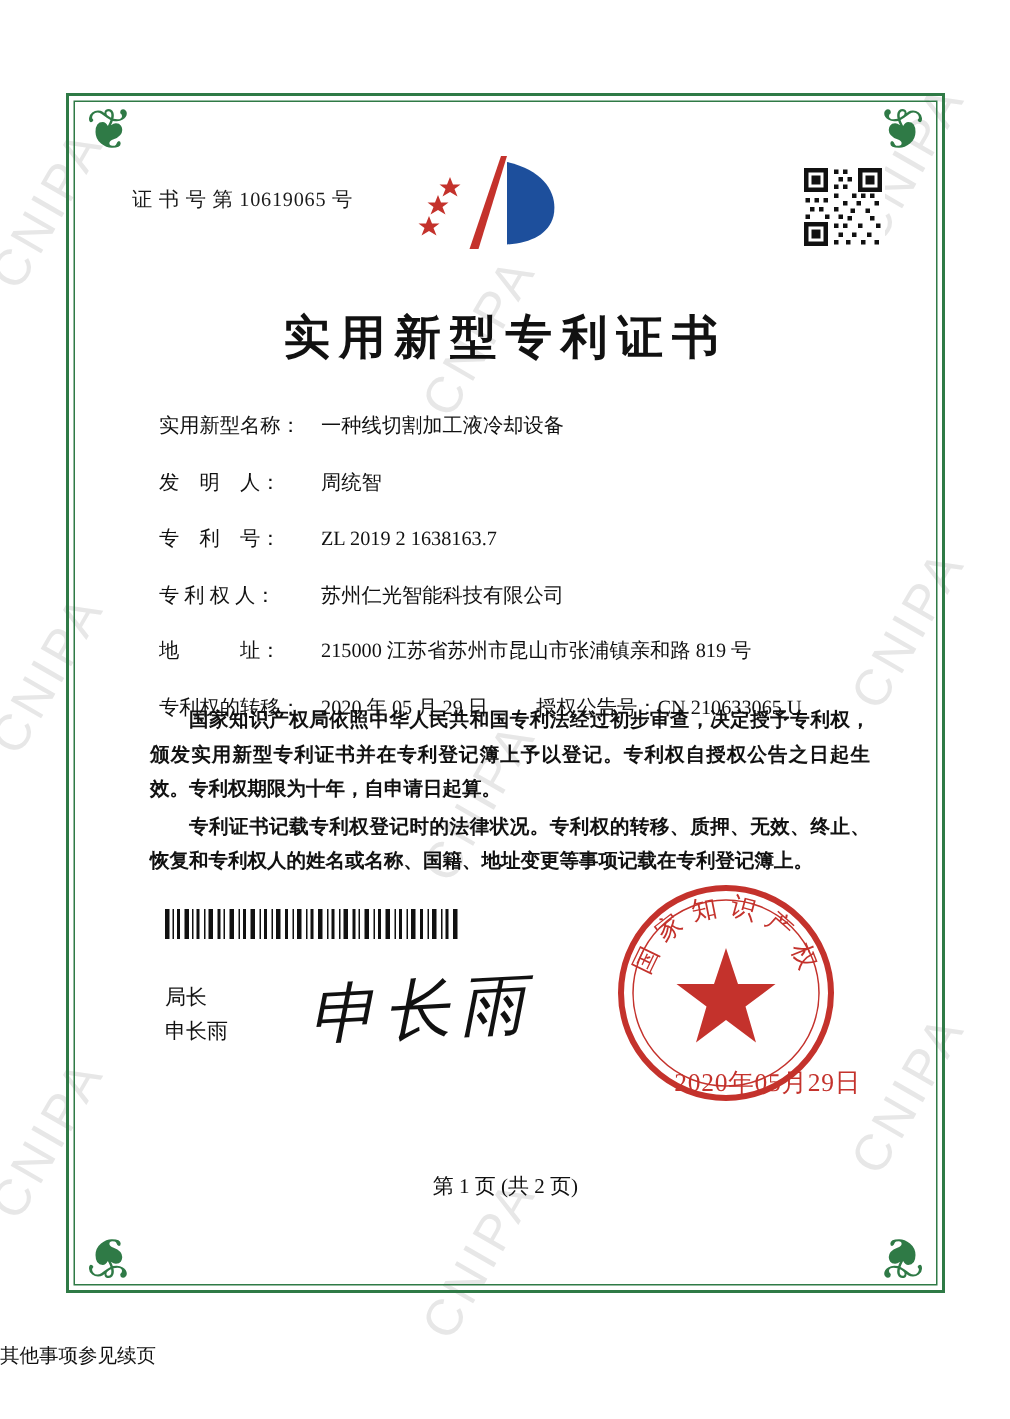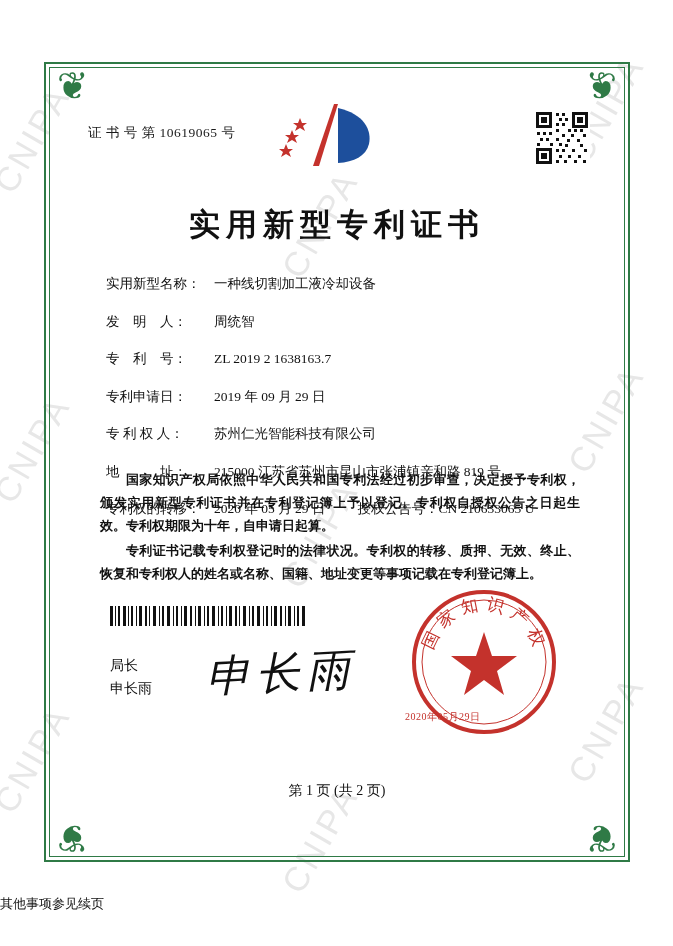--- a/index.html
+++ b/index.html
@@ -199,26 +199,26 @@
   
   .seal {
     position: absolute;
     right: 58px;
     top: 512px;
     width: 148px;
     height: 148px;
   }
   .seal-date {
     position: absolute;
-    right: 63px;
+    right: 42px;
     top: 634px;
     width: 148px;
-    text-align: left;
+    text-align: right;
     color: #c4322c;
-    font-size: 10px;
+    font-size: 17px;
     letter-spacing: 0.5px;
   }
 
   
   .page-no {
     position: absolute;
     left: 0;
     right: 0;
     top: 706px;
     text-align: center;
@@ -338,23 +338,20 @@
       <div class="row">
         <span class="lbl">实用新型名称：</span><span class="val">一种线切割加工液冷却设备</span>
       </div>
       <div class="row">
         <span class="lbl">发　明　人：</span><span class="val">周统智</span>
       </div>
       <div class="row">
         <span class="lbl">专　利　号：</span><span class="val">ZL 2019 2 1638163.7</span>
       </div>
       <div class="row">
-        <span class="lbl">专利申请日：</span><span class="val">2019 年 09 月 29 日</span>
-      </div>
-      <div class="row">
         <span class="lbl">专 利 权 人：</span><span class="val">苏州仁光智能科技有限公司</span>
       </div>
       <div class="row">
         <span class="lbl">地　　　址：</span><span class="val">215000 江苏省苏州市昆山市张浦镇亲和路 819 号</span>
       </div>
       <div class="row">
         <span class="lbl">专利权的转移：</span><span class="val">2020 年 05 月 29 日</span><span class="lbl2">授权公告号：</span><span class="val">CN 210633065 U</span>
       </div>
     </div>
 

